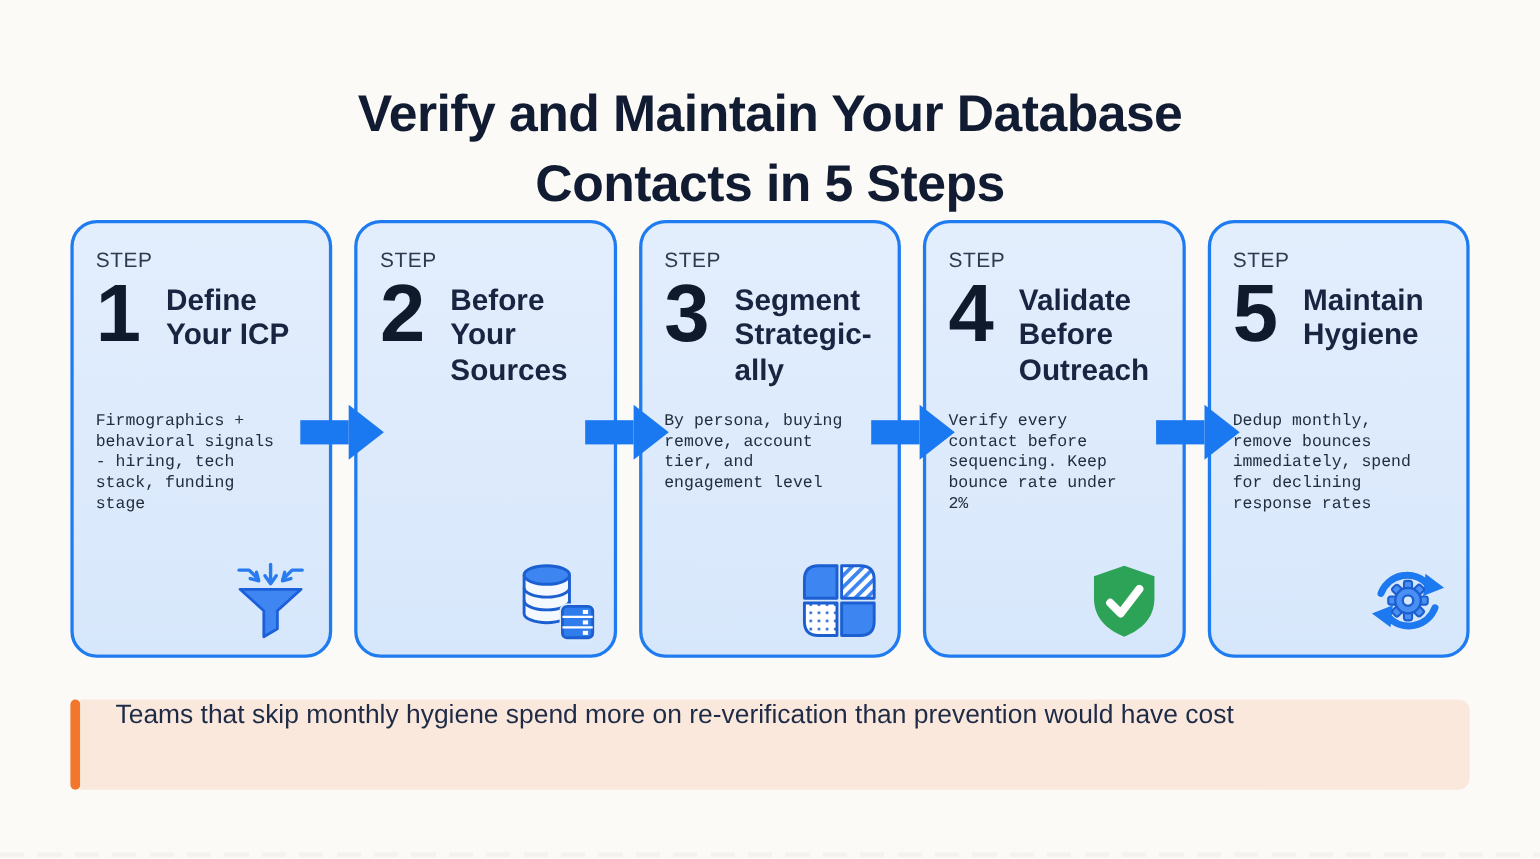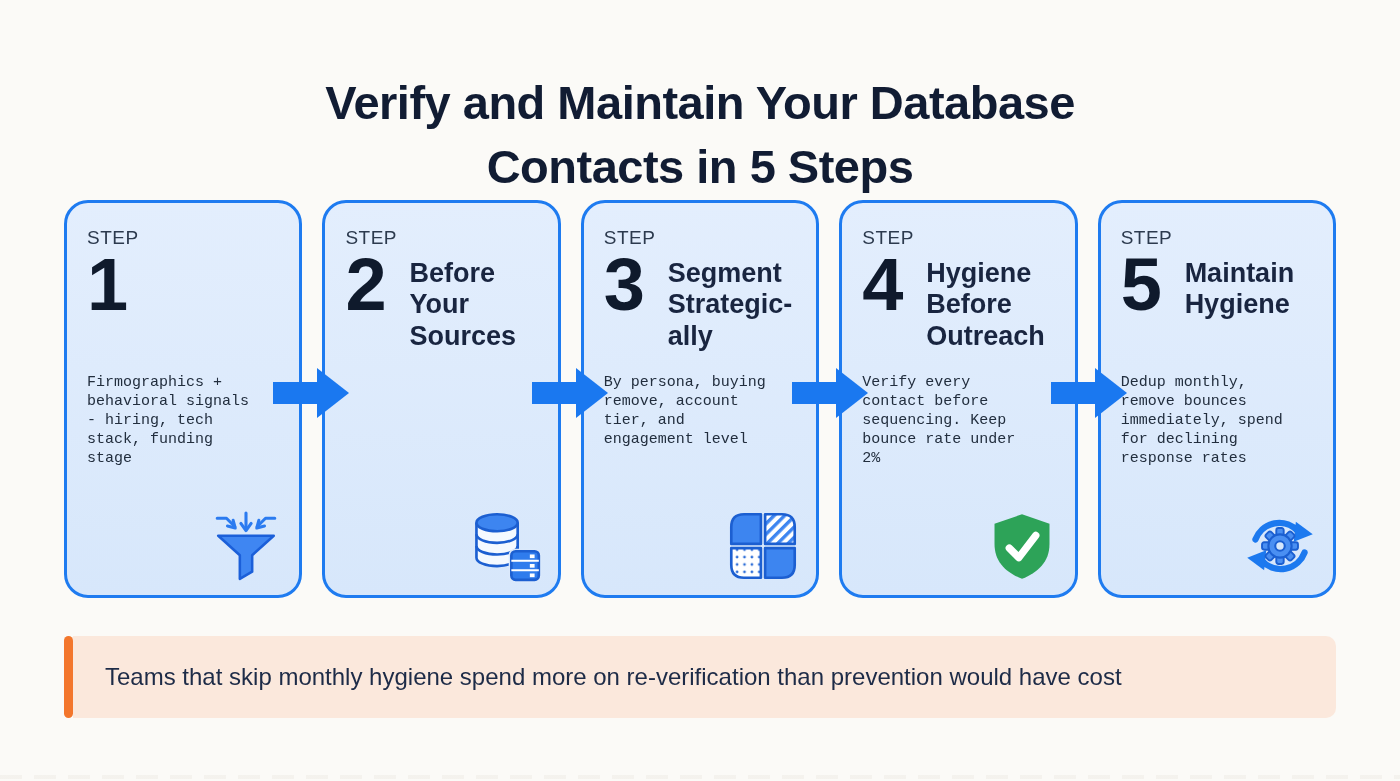--- a/index.html
+++ b/index.html
@@ -52,21 +52,21 @@
   }
   .arrow-1{left:273px;} .arrow-2{left:532px;} .arrow-3{left:792px;} .arrow-4{left:1051px;}
   
   .callout{
     position:absolute; top:636px; left:64px; right:64px; height:82px;
     display:flex; align-items:stretch;
   }
   .callout-bar{width:9px; background:#f3762c; border-radius:6px;}
   .callout-panel{
     flex:1; background:#fbe8dc; border-radius:0 10px 10px 0;
-    display:flex; align-items:center; padding-left:32px; padding-right:20px;
+    display:flex; align-items:flex-start; padding-left:32px; padding-right:20px;
   }
   .callout-text{font-size:24px; color:#1d2b47;}
   
   .bottom-strip{
     position:absolute; left:0; right:0; bottom:2px; height:4px; opacity:.55;
     background:repeating-linear-gradient(90deg,#efece6 0 22px,transparent 22px 34px);
   }
 </style>
 </head>
 <body>
@@ -75,20 +75,21 @@
 
   <h1 class="main-title"><span>Verify and Maintain Your Database</span><br><span>Contacts in 5 Steps</span></h1>
 
   <div class="cards-row">
 
     <div class="card">
       <div class="card-head">
         <div class="step-label">STEP</div>
         <div class="num-title">
           <div class="step-num">1</div>
+          <div class="step-title">Define Your ICP</div>
         </div>
       </div>
       <div class="step-desc">Firmographics + behavioral signals - hiring, tech stack, funding stage</div>
       <span class="card-icon">
         <svg viewBox="0 0 70 72">
           <g fill="none" stroke="#2b7bf0" stroke-width="3" stroke-linecap="round" stroke-linejoin="round">
             <path d="M35,4 V19"></path>
               <path d="M30,14 L35,21 L40,14"></path>
             <path d="M7,9 h9 l8,8"></path>
               <path d="M17,16.5 l7.5,2 l-2,-7.5"></path>
@@ -151,21 +152,21 @@
           <path d="M37,37 L65,37 L65,53 Q65,65 53,65 L37,65 Z" fill="#3d85f0" stroke="#1c5fd1" stroke-width="2.5" stroke-linejoin="round"></path>
         </svg>
       </span>
     </div>
 
     <div class="card">
       <div class="card-head">
         <div class="step-label">STEP</div>
         <div class="num-title">
           <div class="step-num">4</div>
-          <div class="step-title">Hygiene Before Outreach</div>
+          <div class="step-title">Validate Before Outreach</div>
         </div>
       </div>
       <div class="step-desc">Verify every contact before sequencing. Keep bounce rate under 2%</div>
       <span class="card-icon">
         <svg viewBox="0 0 70 70">
           <path d="M35,5 L61,14 L61,33 C61,50 50,60 35,66 C20,60 9,50 9,33 L9,14 Z" fill="#2da358"></path>
           <polyline points="23,37 32,46 48,25" fill="none" stroke="#ffffff" stroke-width="7" stroke-linecap="round" stroke-linejoin="round"></polyline>
         </svg>
       </span>
     </div>

